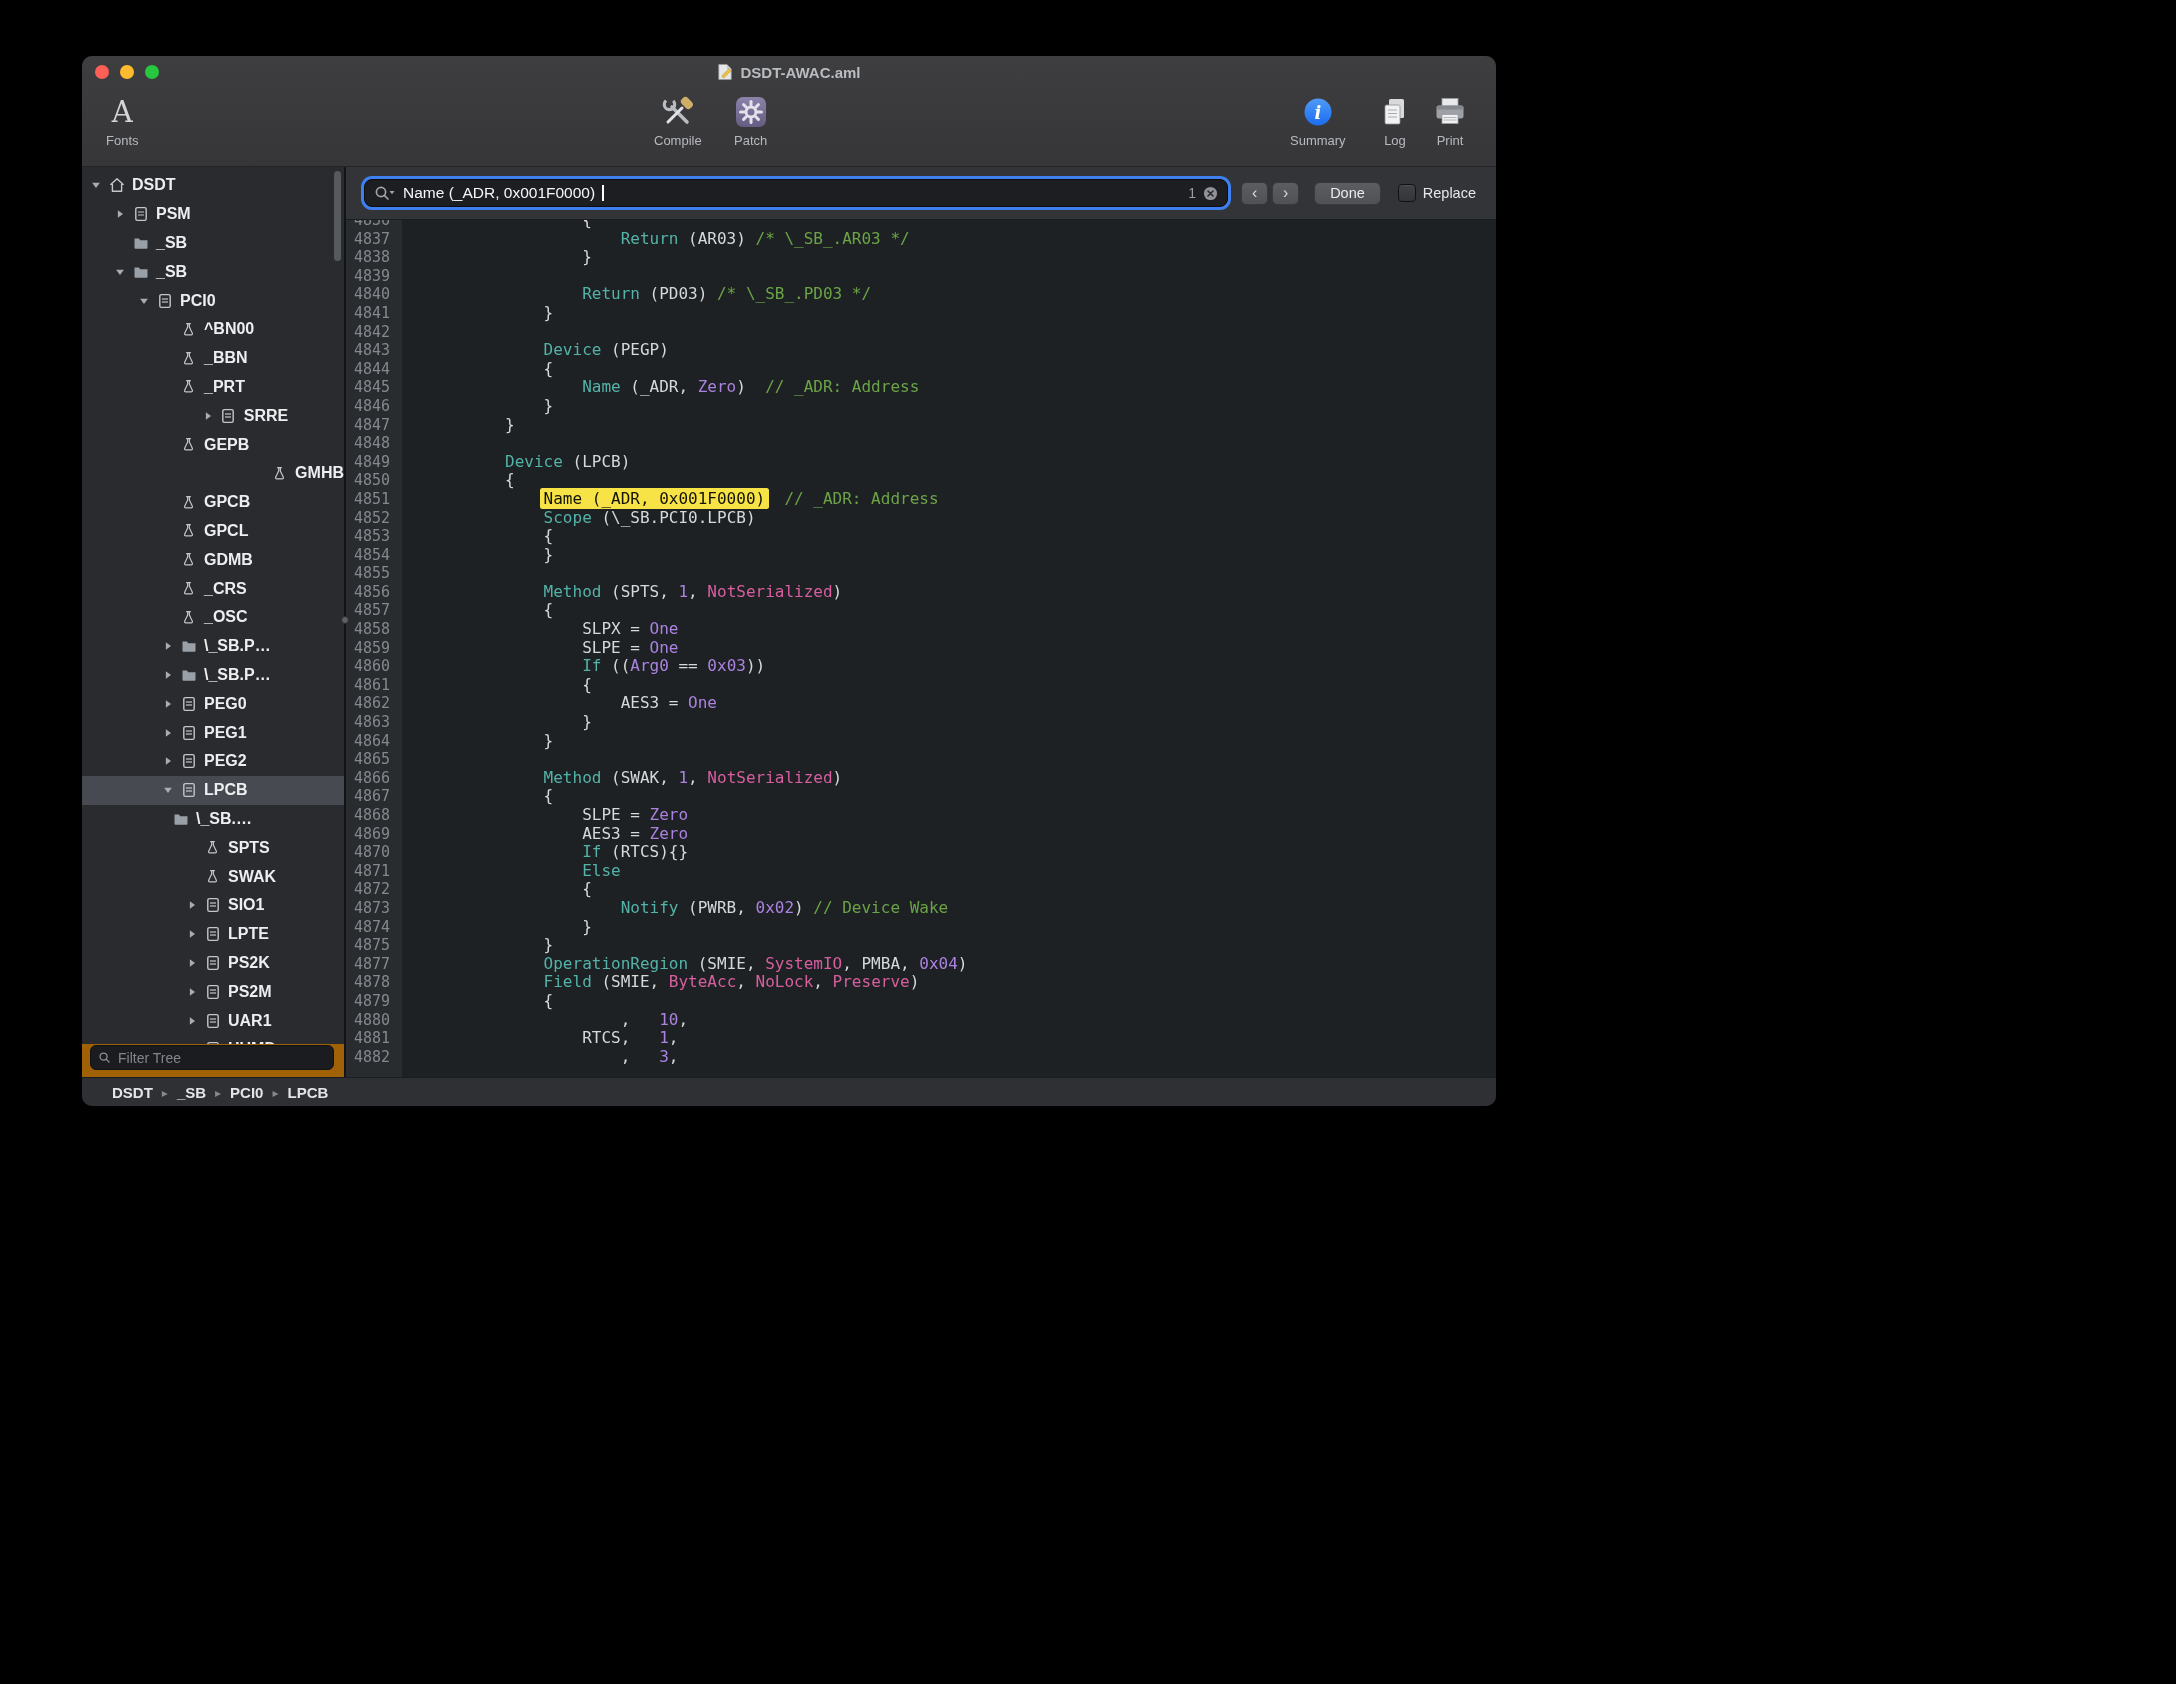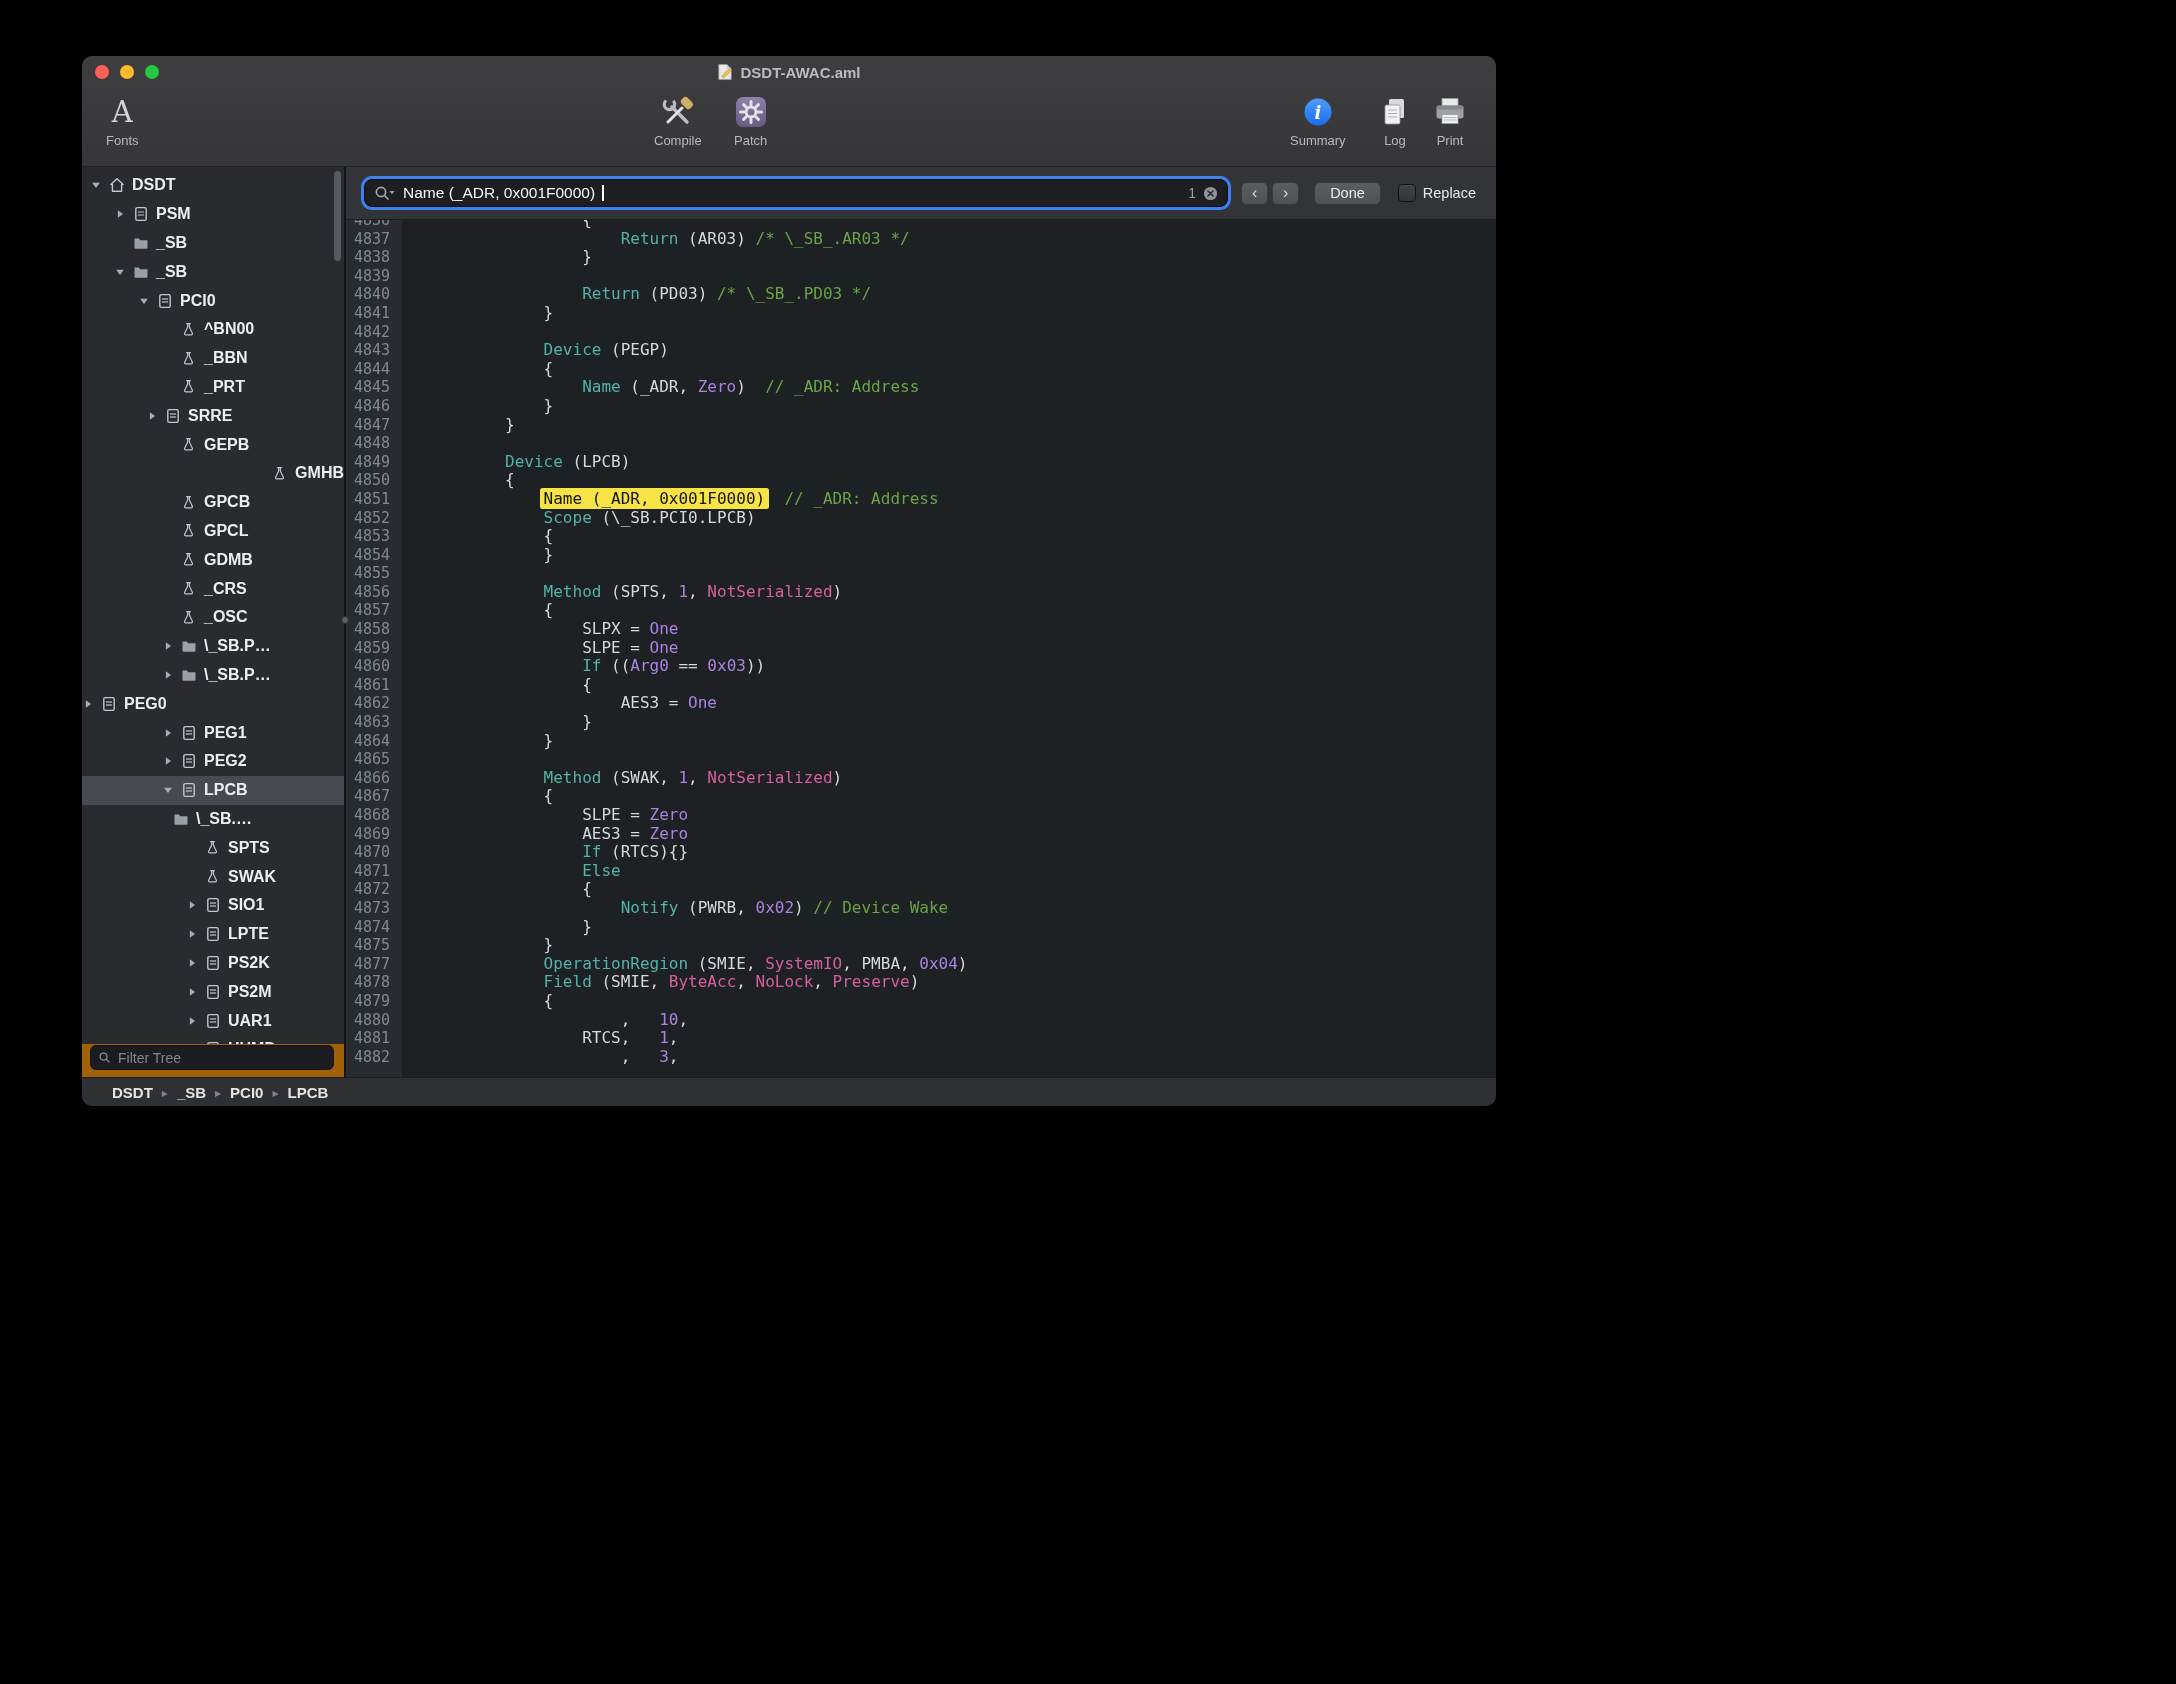--- a/index.html
+++ b/index.html
@@ -276,21 +276,21 @@
           </div>
           <div class="tree-row" style="padding-left: 80px;">
             <span class="disc"></span>
             <span class="nicon">
               <svg width="15" height="15" viewBox="0 0 16 16">
                 <path d="M6 1.8 h4 M7.1 1.8 v3.6 L3.9 11.9 a1.3 1.3 0 0 0 1.2 1.8 h5.8 a1.3 1.3 0 0 0 1.2 -1.8 L8.9 5.4 V1.8" fill="none" stroke="#c3c6cb" stroke-width="1.3" stroke-linecap="round" stroke-linejoin="round"></path>
               </svg>
             </span>
             <span>_PRT</span>
           </div>
-          <div class="tree-row" style="padding-left: 64px;">
+          <div class="tree-row" style="padding-left: 64px; justify-content: center;">
             <span class="disc">
               <svg width="12" height="12" viewBox="0 0 14 14">
                 <path d="M4.5 2.5 L10.5 7 L4.5 11.5 Z" fill="#a9adb3"></path>
               </svg>
             </span>
             <span class="nicon">
               <svg width="16" height="16" viewBox="0 0 16 16">
                 <rect x="2.8" y="1.6" width="10.4" height="12.8" rx="1.6" fill="none" stroke="#c3c6cb" stroke-width="1.4"></rect>
                 <line x1="5" y1="6" x2="11" y2="6" stroke="#c3c6cb" stroke-width="1.2"></line>
                 <line x1="5" y1="9" x2="11" y2="9" stroke="#c3c6cb" stroke-width="1.2"></line>
@@ -380,21 +380,21 @@
                 <path d="M4.5 2.5 L10.5 7 L4.5 11.5 Z" fill="#a9adb3"></path>
               </svg>
             </span>
             <span class="nicon">
               <svg width="16" height="16" viewBox="0 0 16 16">
                 <path d="M1.5 3.5 h4.4 l1.4 1.8 h7.2 v7.4 a1 1 0 0 1 -1 1 h-11 a1 1 0 0 1 -1 -1 Z" fill="#9aa0a8"></path>
               </svg>
             </span>
             <span>\_SB.P…</span>
           </div>
-          <div class="tree-row" style="">
+          <div class="tree-row" style="padding-left: 80px;">
             <span class="disc">
               <svg width="12" height="12" viewBox="0 0 14 14">
                 <path d="M4.5 2.5 L10.5 7 L4.5 11.5 Z" fill="#a9adb3"></path>
               </svg>
             </span>
             <span class="nicon">
               <svg width="16" height="16" viewBox="0 0 16 16">
                 <rect x="2.8" y="1.6" width="10.4" height="12.8" rx="1.6" fill="none" stroke="#c3c6cb" stroke-width="1.4"></rect>
                 <line x1="5" y1="6" x2="11" y2="6" stroke="#c3c6cb" stroke-width="1.2"></line>
                 <line x1="5" y1="9" x2="11" y2="9" stroke="#c3c6cb" stroke-width="1.2"></line>

